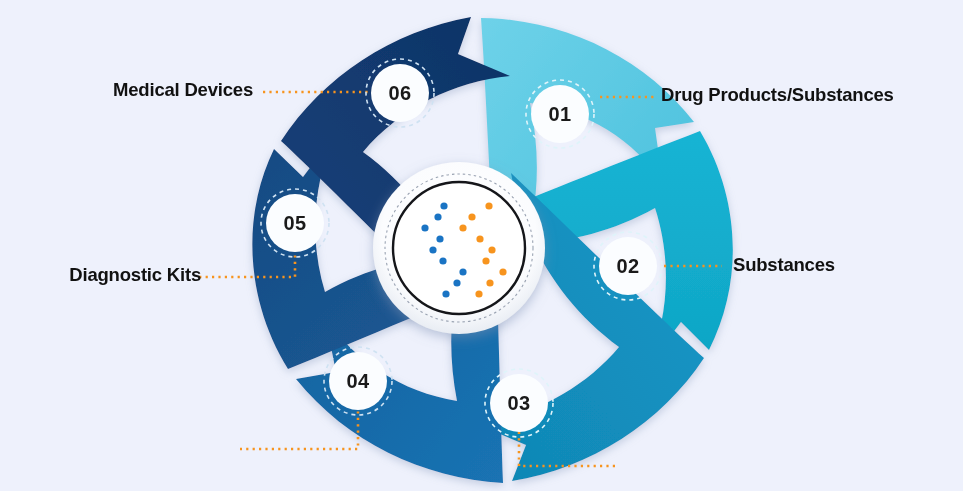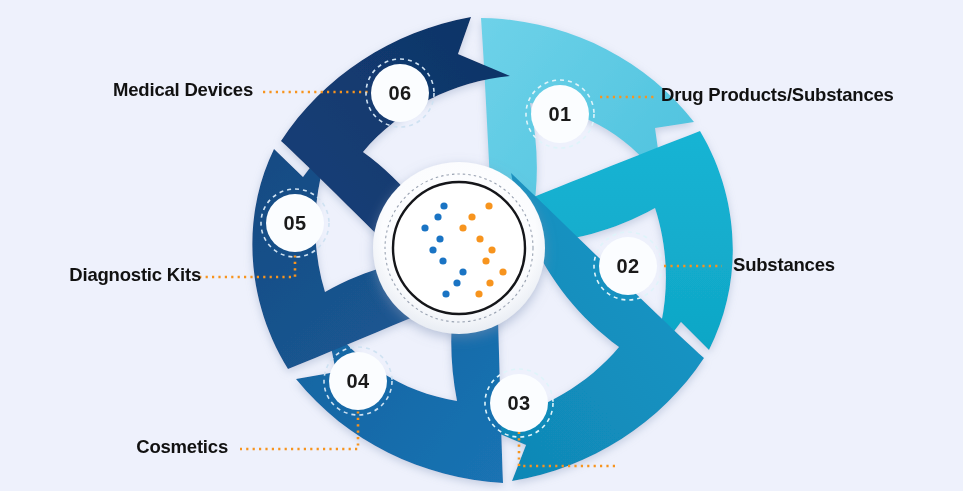--- a/index.html
+++ b/index.html
@@ -225,19 +225,18 @@
       <text class="numtext" x="295" y="223" text-anchor="middle" dominant-baseline="central">05</text>
       <text class="numtext" x="400" y="93" text-anchor="middle" dominant-baseline="central">06</text>
     </g>
   </svg>
 
   <div class="label r" style="left:661px;top:86px;">Drug Products/Substances</div>
 
   <div class="label r" style="left:733px;top:256px;">Substances</div>
 
 
-  <div class="label l" style="left:0px;top:438px;width:228px;">Cosmetics</div>
 
   <div class="label l" style="left:0px;top:266px;width:189px;margin-left:12px;">Diagnostic Kits</div>
 
   <div class="label l" style="left:0px;top:81px;width:253px;">Medical Devices</div>
 
 </div>
 
 </body></html>

